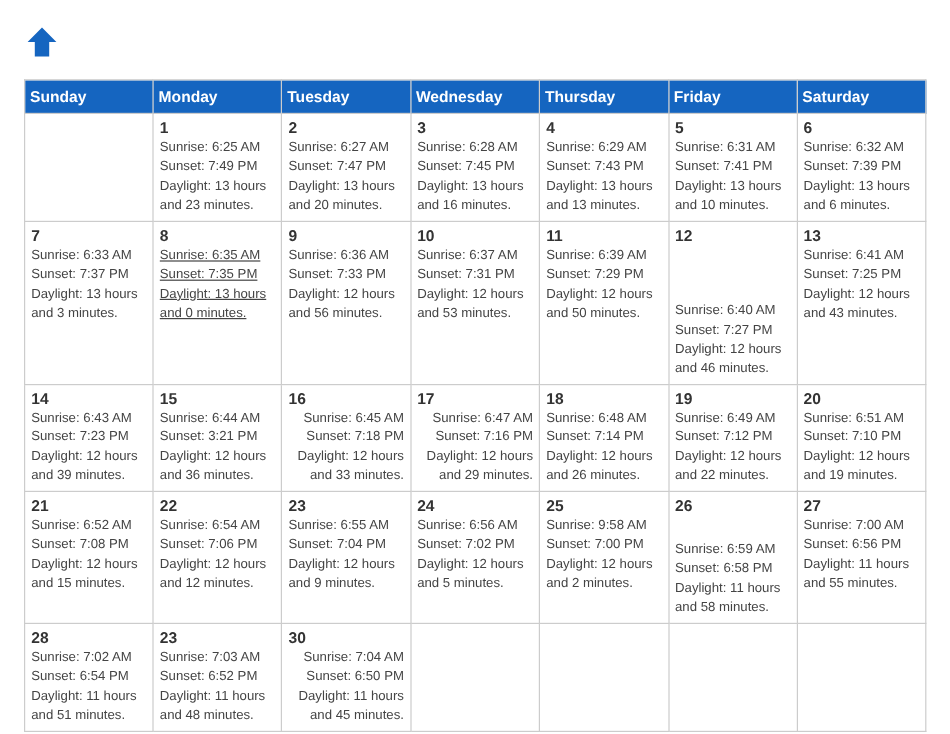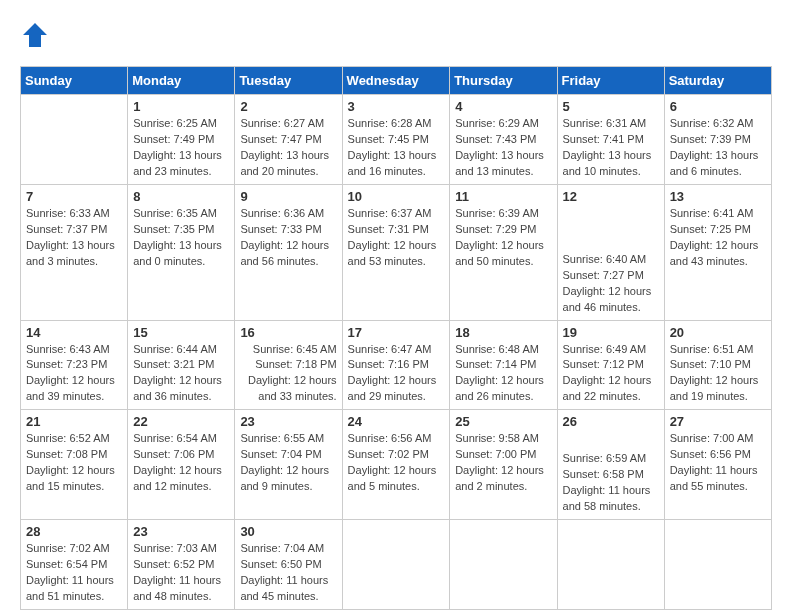--- a/index.html
+++ b/index.html
@@ -173,21 +173,21 @@
       <tr class="week-row">
         <td>
           <span class="day-number">7</span>
           <div class="day-info" style="white-space: pre-line;">Sunrise: 6:33 AM
 Sunset: 7:37 PM
 Daylight: 13 hours
 and 3 minutes.</div>
         </td>
         <td>
           <span class="day-number">8</span>
-          <div class="day-info" style="white-space: pre-line;">Sunrise: 6:35 AM
+          <div class="day-info" style="white-space: pre-line; text-decoration: underline;">Sunrise: 6:35 AM
 Sunset: 7:35 PM
 Daylight: 13 hours
 and 0 minutes.</div>
         </td>
         <td>
           <span class="day-number">9</span>
           <div class="day-info" style="white-space: pre-line;">Sunrise: 6:36 AM
 Sunset: 7:33 PM
 Daylight: 12 hours
 and 56 minutes.</div>
@@ -238,21 +238,21 @@
         </td>
         <td>
           <span class="day-number">16</span>
           <div class="day-info" style="white-space: pre-line; text-align: right;">Sunrise: 6:45 AM
 Sunset: 7:18 PM
 Daylight: 12 hours
 and 33 minutes.</div>
         </td>
         <td>
           <span class="day-number">17</span>
-          <div class="day-info" style="white-space: pre-line;">Sunrise: 6:47 AM
+          <div class="day-info" style="white-space: pre-line; text-align: right;">Sunrise: 6:47 AM
 Sunset: 7:16 PM
 Daylight: 12 hours
 and 29 minutes.</div>
         </td>
         <td>
           <span class="day-number">18</span>
           <div class="day-info" style="white-space: pre-line;">Sunrise: 6:48 AM
 Sunset: 7:14 PM
 Daylight: 12 hours
 and 26 minutes.</div>
@@ -333,21 +333,21 @@
         </td>
         <td>
           <span class="day-number">23</span>
           <div class="day-info" style="white-space: pre-line;">Sunrise: 7:03 AM
 Sunset: 6:52 PM
 Daylight: 11 hours
 and 48 minutes.</div>
         </td>
         <td>
           <span class="day-number">30</span>
-          <div class="day-info" style="white-space: pre-line;">Sunrise: 7:04 AM
+          <div class="day-info" style="white-space: pre-line; text-align: right;">Sunrise: 7:04 AM
 Sunset: 6:50 PM
 Daylight: 11 hours
 and 45 minutes.</div>
         </td>
         <td class="empty-cell"></td>
         <td class="empty-cell"></td>
         <td class="empty-cell"></td>
         <td class="empty-cell"></td>
       </tr>
     </tbody>

